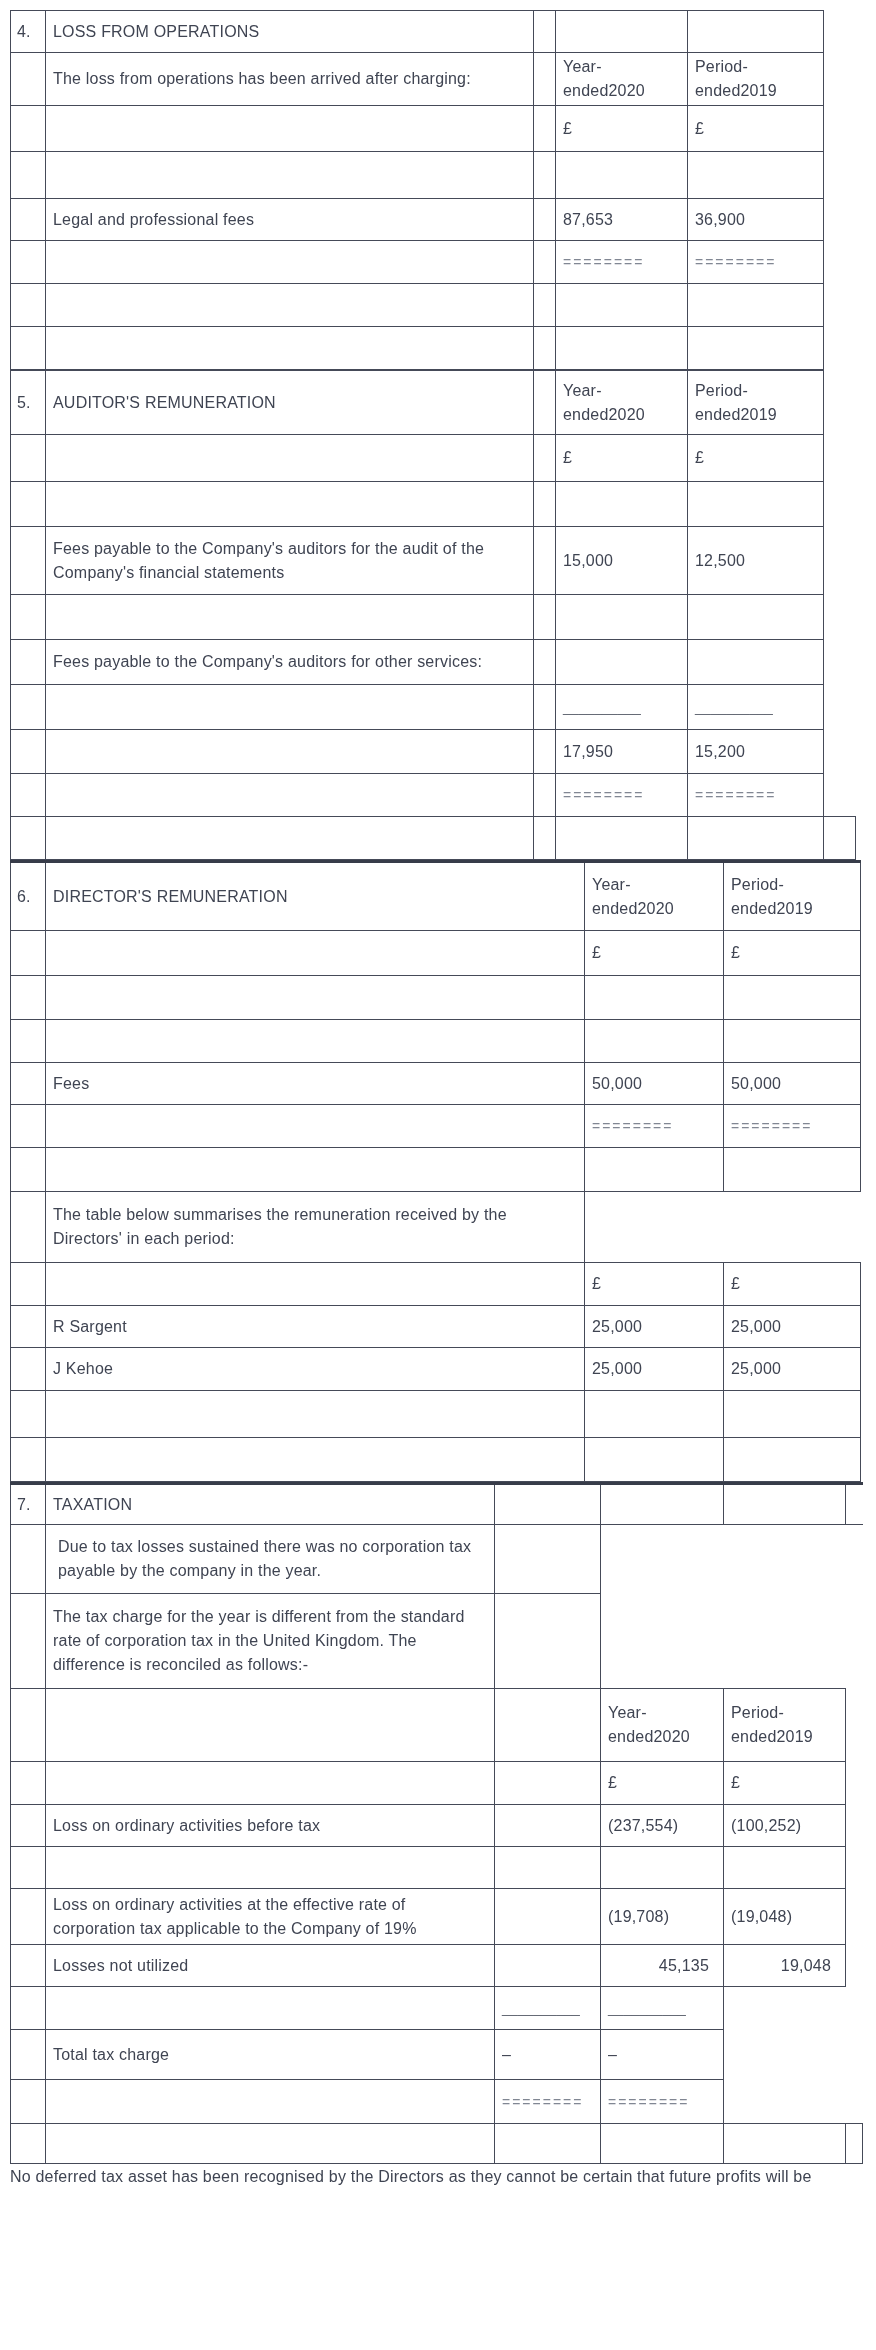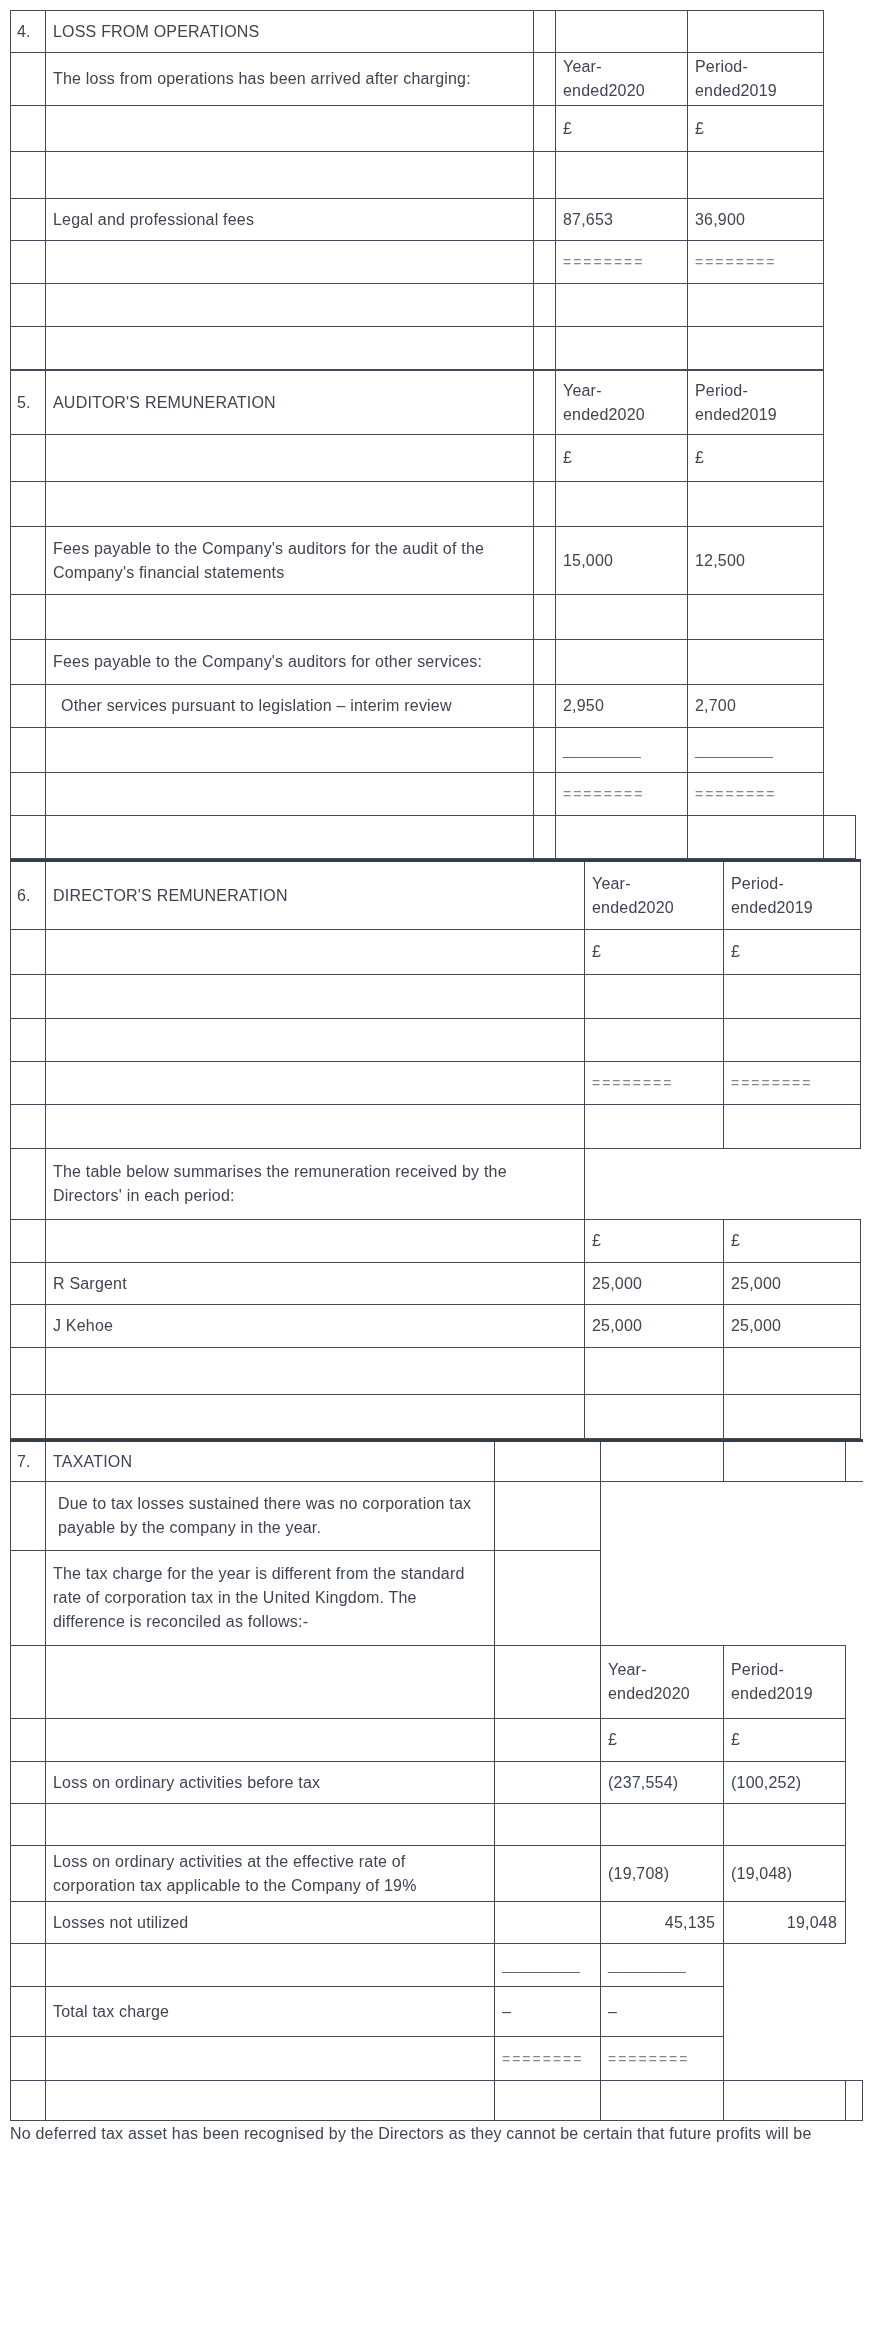--- a/index.html
+++ b/index.html
@@ -19,21 +19,21 @@
   td.nrb{border-right:none;}   
   td.nbb{border-bottom:none;}  
   .thick{border-top:3px solid #373c49;}
   .pre{white-space:pre-line;}
   .num{padding-left:6px;}
   .eq{color:#81879311;}
   td .eq,.eq{color:#818793;letter-spacing:2px;font-size:14px;}
   .rule{color:#5d626e;letter-spacing:0;font-size:14px;line-height:14px;}
   .ind{padding-left:15px;}
   .ind2{padding-left:12px;}
-  .ra{text-align:right;padding-right:8px;}
+  .ra{text-align:right;padding-right:14px;}
   .footer-note{
     margin-left:10px;margin-top:1px;white-space:nowrap;color:#3f4452;
   }
 </style>
 </head>
 <body>
 
 <div class="page">
 
   <table>
@@ -159,34 +159,34 @@
           <td class="nb"></td>
         </tr>
     <tr style="height:45px">
       <td></td>
       <td>Fees payable to the Company's auditors for other services:</td>
       <td></td>
           <td></td>
           <td></td>
           <td class="nb"></td>
     </tr>
-    <tr style="height:43px">
-      <td></td>
-      <td class="ind">Other services pursuant to legislation – interim review</td>
-      <td></td>
-      <td>2,950</td>
-      <td>2,700</td>
-      <td class="nb"></td>
-    </tr>
     <tr style="height:45px">
       <td></td>
           <td></td>
           <td></td>
       <td class="rule">__________</td>
       <td class="rule">__________</td>
+      <td class="nb"></td>
+    </tr>
+    <tr style="height:44px">
+      <td></td>
+          <td></td>
+          <td></td>
+      <td>17,950</td>
+      <td>15,200</td>
       <td class="nb"></td>
     </tr>
     <tr style="height:43px">
       <td></td>
           <td></td>
           <td></td>
       <td class="eq">========</td>
       <td class="eq">========</td>
       <td class="nb"></td>
     </tr>
@@ -228,20 +228,26 @@
           <td></td>
           <td></td>
           <td></td>
         </tr>
     <tr style="height:43px">
           <td></td>
           <td></td>
           <td></td>
           <td></td>
         </tr>
+    <tr style="height:42px">
+      <td></td>
+      <td>Fees</td>
+      <td>50,000</td>
+      <td>50,000</td>
+    </tr>
     <tr style="height:43px">
       <td></td>
           <td></td>
       <td class="eq">========</td>
       <td class="eq">========</td>
     </tr>
     <tr style="height:44px">
           <td></td>
           <td></td>
           <td></td>

